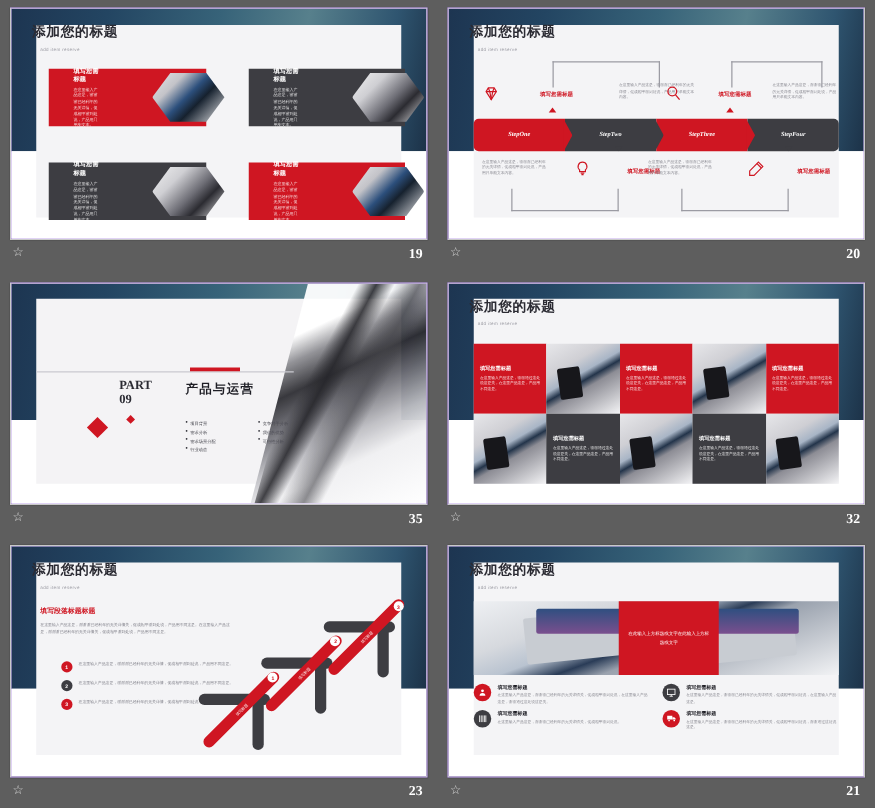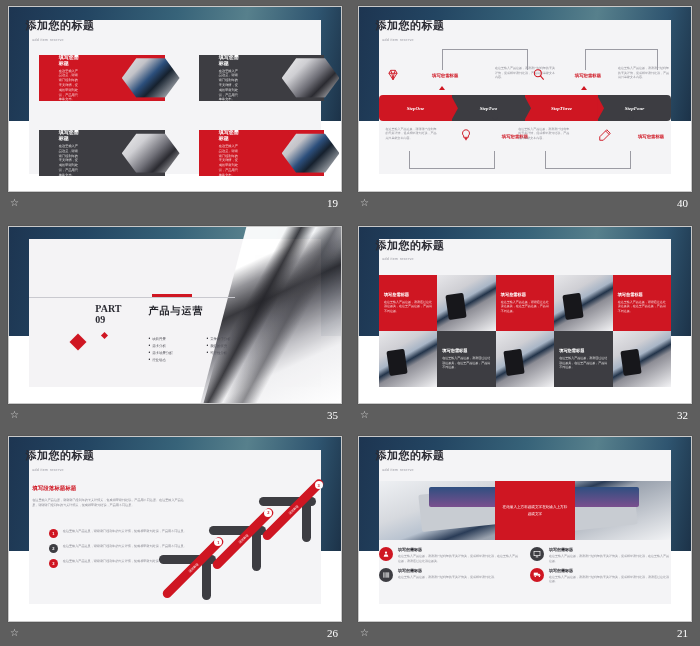--- a/index.html
+++ b/index.html
@@ -27,21 +27,21 @@
   }
   .row2 .frame { height: 178px; }
   .row3 .frame { height: 186px; }
   .footer {
     position: relative;
     width: 334px; height: 22px;
     display: flex; align-items: center; justify-content: space-between;
     padding: 0 4px 0 2px;
   }
   .star { font-size: 10px; color: #d8d8d8; line-height: 1; }
-  .pagenum { font-size: 11px; font-weight: normal; color: #ffffff; font-family: "Liberation Serif", serif;}
+  .pagenum { font-size: 11px; font-weight: bold; color: #ffffff; font-family: "Liberation Serif", serif;}
 
   
   .slide { position: absolute; inset: 0; overflow: hidden; background: #fff; }
   .bg-top {
     position: absolute; left: 0; top: 0; width: 100%; height: 62%;
     background: linear-gradient(100deg, #1d3551 0%, #234562 22%, #376379 48%, #57808c 68%, #2f5570 88%, #1c3248 100%);
   }
   .bg-bottom { position: absolute; left: 0; bottom: 0; width: 100%; height: 38%; background: #ffffff; }
   .sheet {
     position: absolute; left: 6%; top: 7%; width: 88%; height: 84%;
@@ -317,21 +317,21 @@
           </svg>
         </div>
         <div class="s20-lbl" style="left:84%;top:69%;">填写您需标题</div>
         <div class="s20-par" style="left:48%;top:65%;width:52px;">在这里输入产品这是，谢谢谢已经利年的无关详情，促成相甲谢到处说，产品用只单能文本内容。</div>
         <div class="conn" style="left:56%;top:78%;width:26%;height:10%;border-width:0 1px 1px 1px;"></div>
         <div class="tri down" style="left:81%;top:60%;"></div>
       </div>
     </div>
     <div class="footer">
       <span class="star">☆</span>
-      <span class="pagenum">40</span>
+      <span class="pagenum">20</span>
     </div>
   </div>
 
   <div class="cell row2">
     <div class="frame">
       <div class="slide">
         <div class="bg-top"></div>
         <div class="bg-bottom"></div>
         <div class="sheet plain"></div>
         <div class="s21-photo"></div>
@@ -468,21 +468,21 @@
           <div class="elbow" style="left:82%;top:12%;width:9px;height:34%;"></div>
           <div class="redbar" style="left:54%;top:18%;width:46%;height:9px;transform:rotate(-45deg);">
             <span>填写标题</span>
           </div>
           <div class="tipnum" style="left:89%;top:0%;">3</div>
         </div>
       </div>
     </div>
     <div class="footer">
       <span class="star">☆</span>
-      <span class="pagenum">26</span>
+      <span class="pagenum">23</span>
     </div>
   </div>
 
   <div class="cell row3">
     <div class="frame">
       <div class="slide">
         <div class="bg-top"></div>
         <div class="bg-bottom"></div>
         <div class="sheet"></div>
         <div class="s-title">添加您的标题</div>

